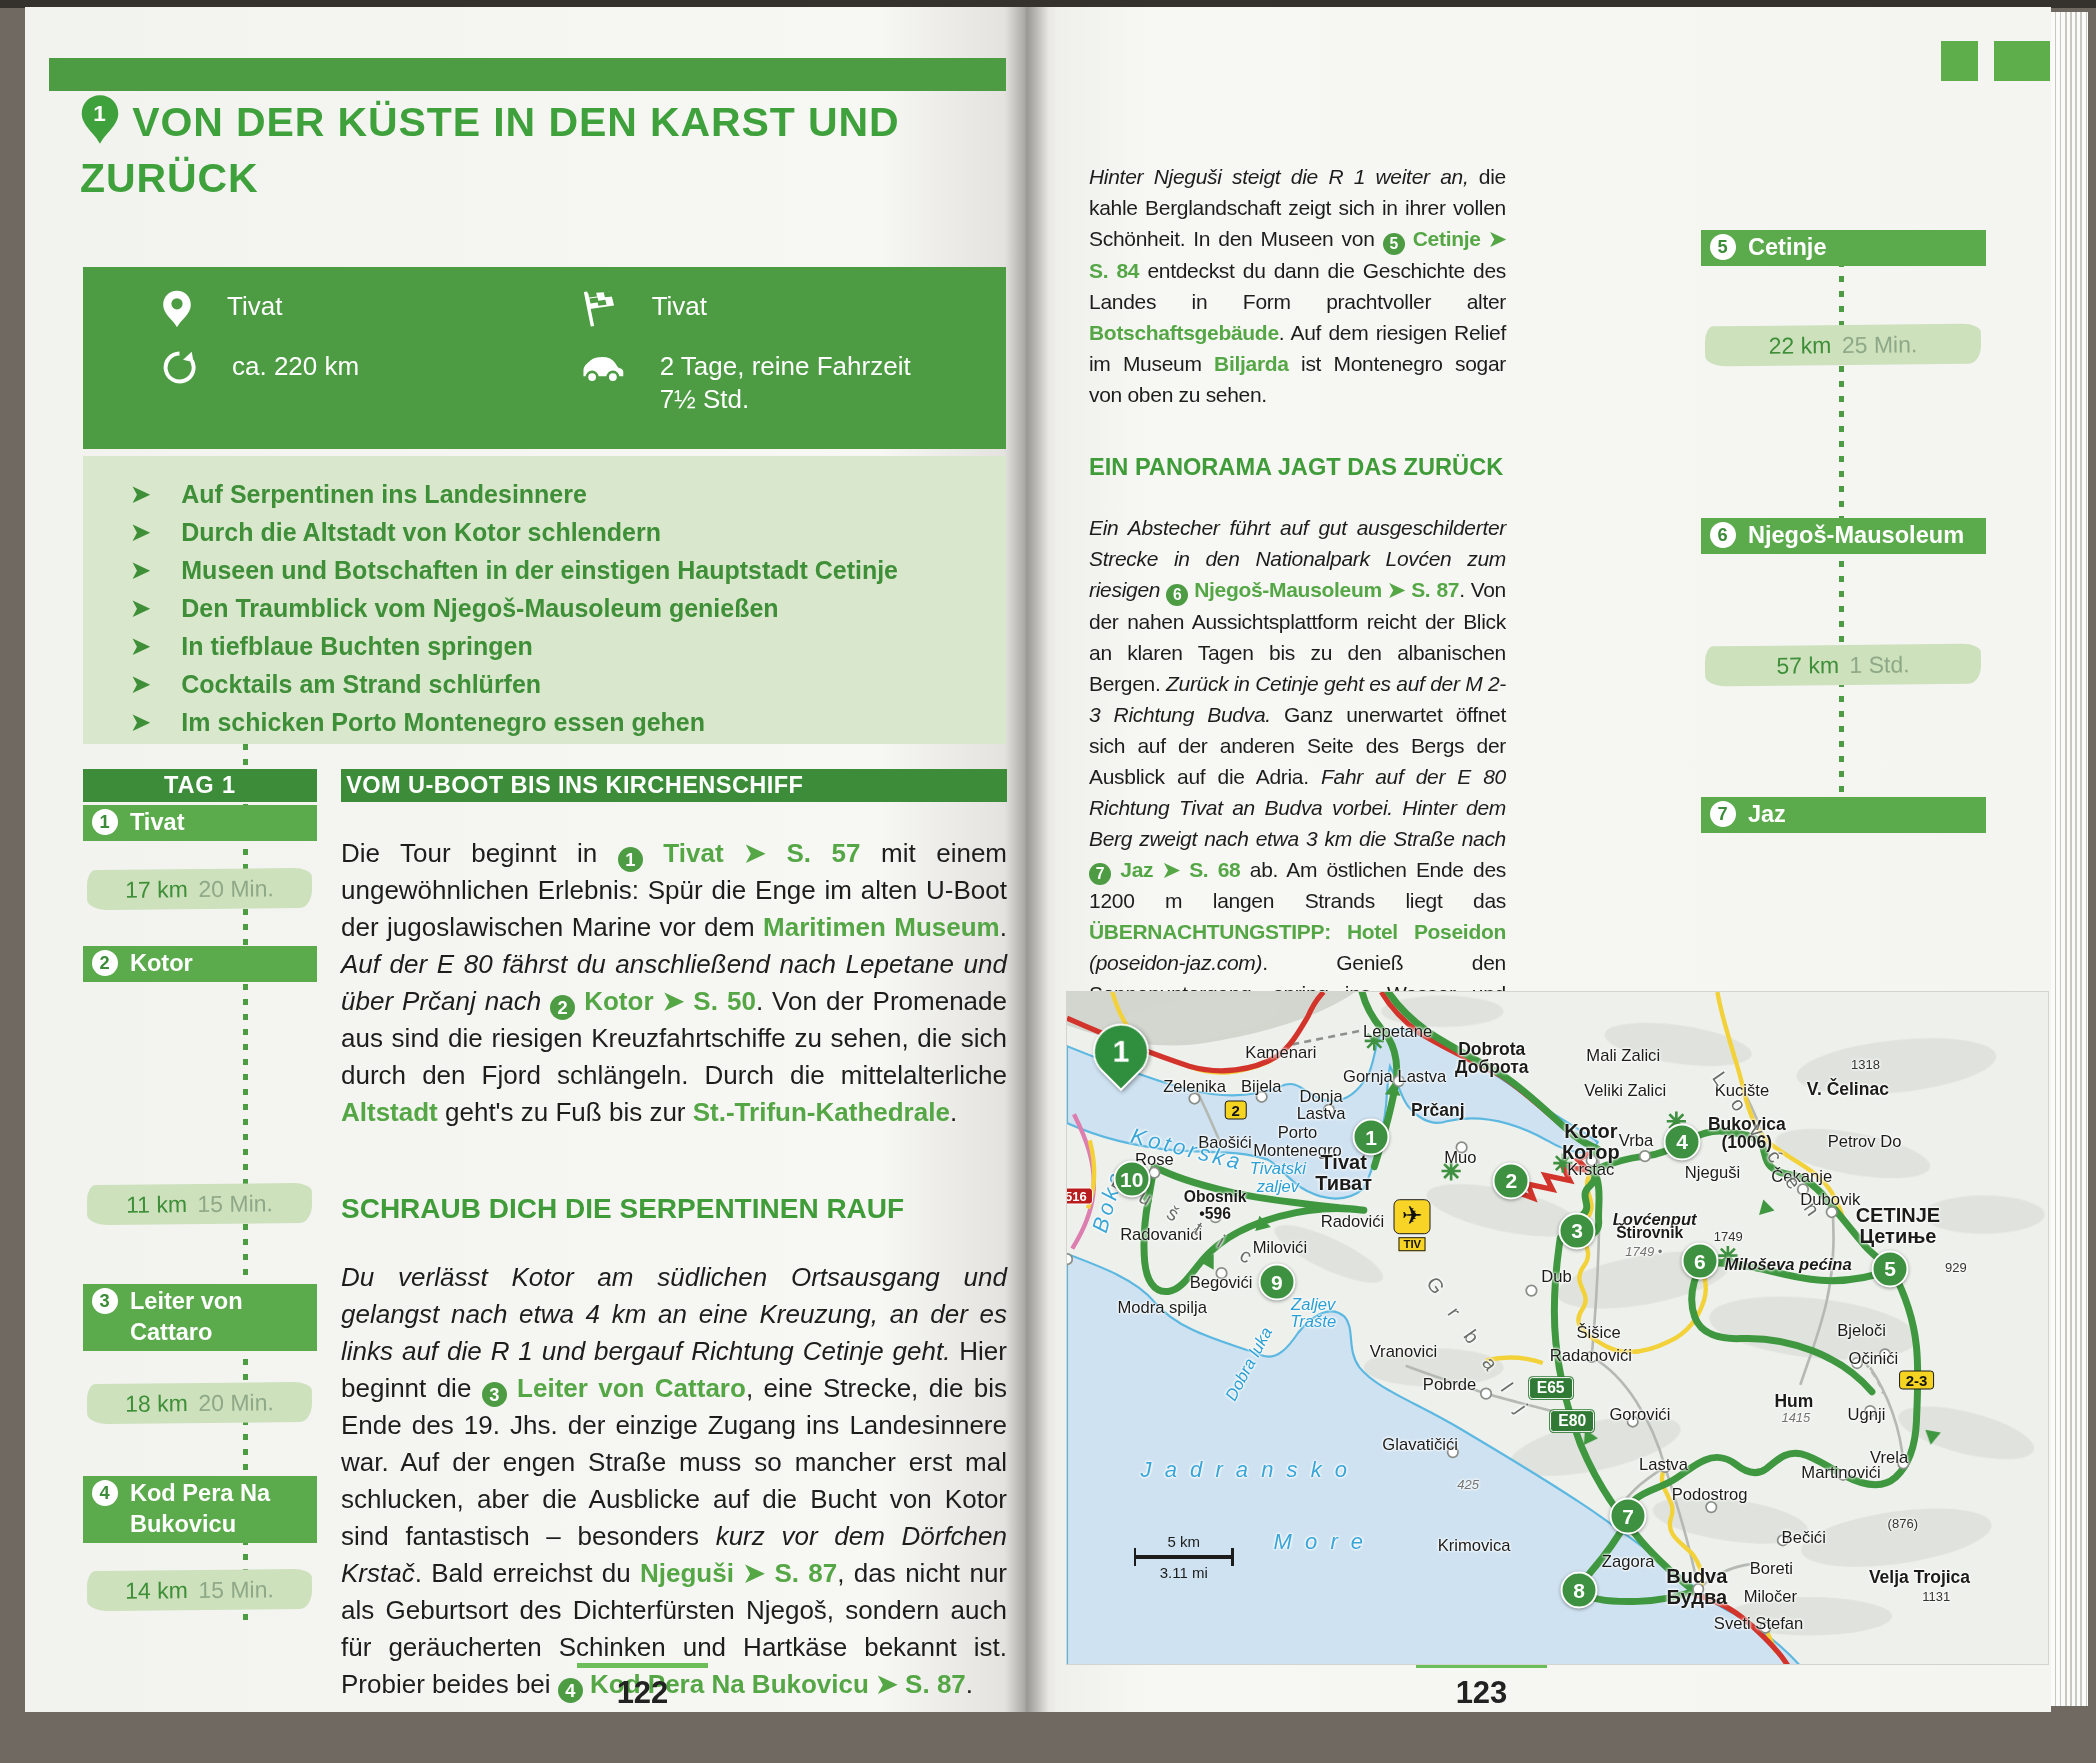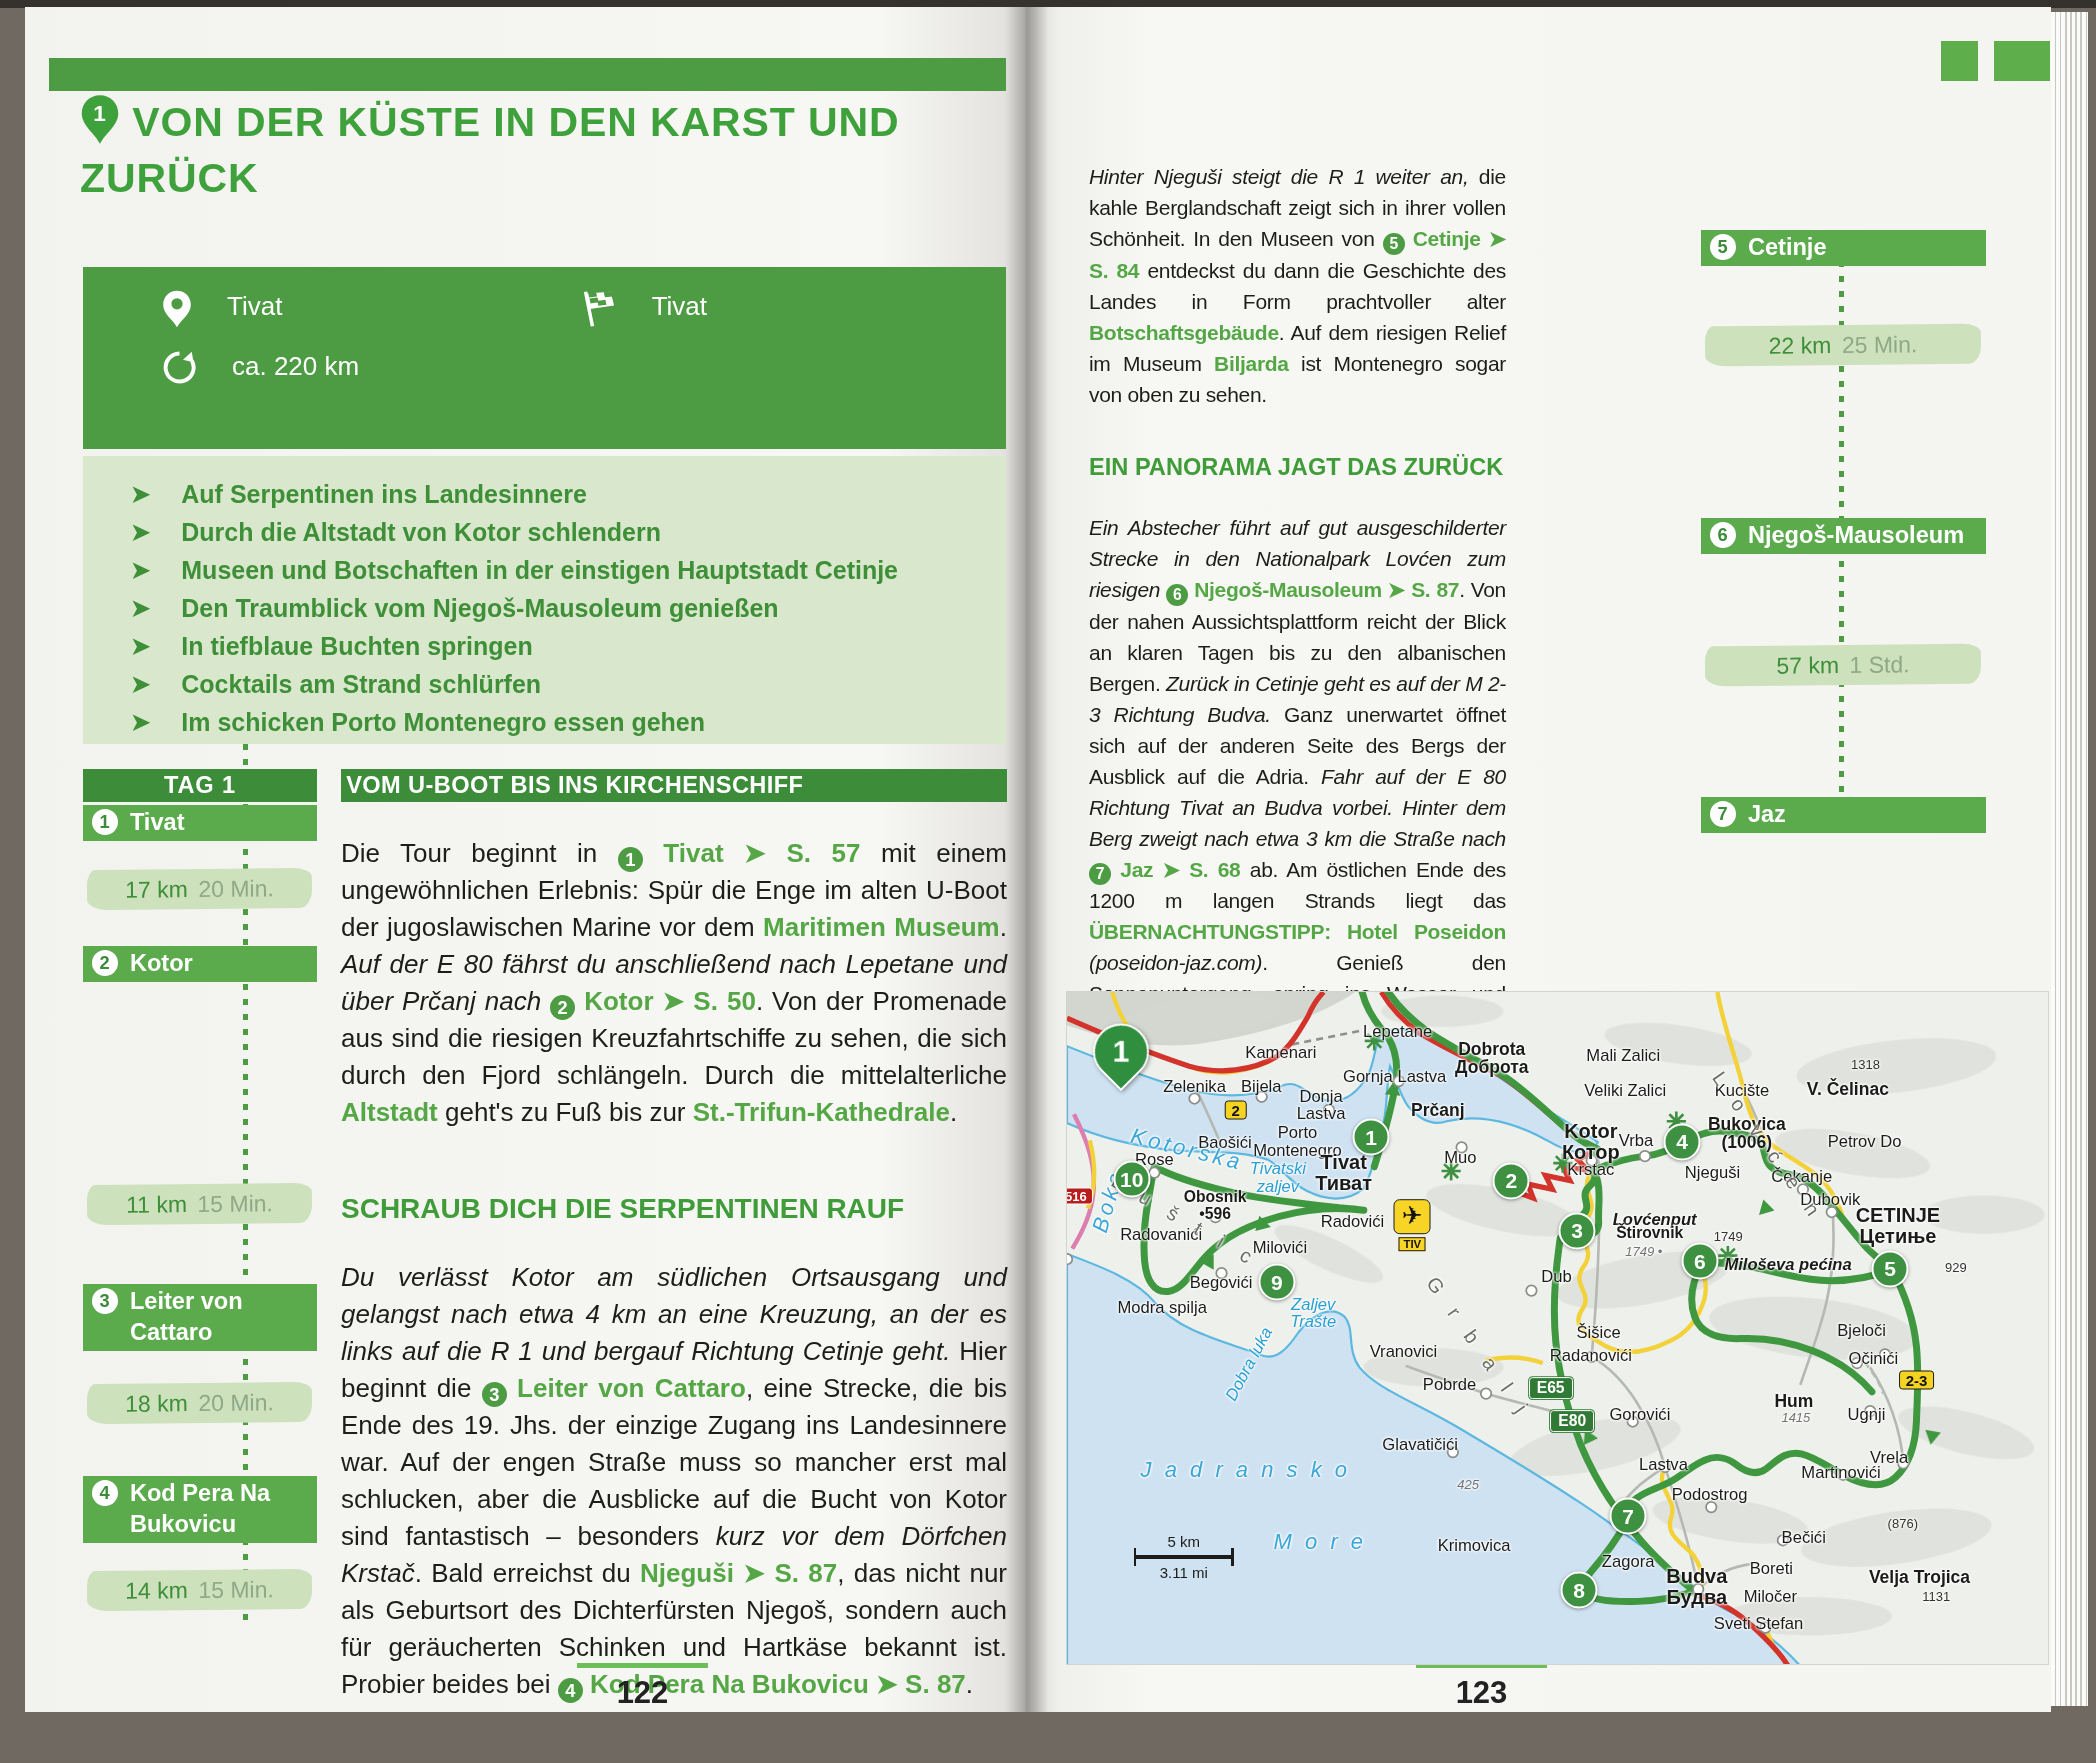--- a/index.html
+++ b/index.html
@@ -152,20 +152,28 @@
           <path d="M9 3l9-1 1.3 5.5-9.3 1.2zM19.6 12.6l9.3-1.2 1.4 5.6-9.4 1.3zM27 2.5l9-.7 1.4 5.6-9 .9zM10.5 9.7l9.4-1.1 1.4 5.5-9.5 1.4z" fill="#4d9c43"></path>
         </svg>
       <span class="ib-label">Tivat</span>
     </div>
     <div class="ib-cell">
       <svg width="35" height="35" viewBox="0 0 40 40">
           <path d="M20 4a16 16 0 1 0 14 8" fill="none" stroke="#fff" stroke-width="4.5"></path>
           <path d="M34 2l2 12-12-3z" fill="#fff"></path>
         </svg>
       <span class="ib-label">ca. 220 km</span>
+    </div>
+    <div class="ib-cell">
+      <svg width="45" height="35" viewBox="0 0 52 36">
+          <path d="M4 22c0-6 4-8 8-12 4-3 8-4 14-4s11 2 14 6l4 6c3 1 6 2 6 5v5H4z" fill="#fff"></path>
+          <circle cx="14" cy="29" r="6" fill="#fff" stroke="#4d9c43" stroke-width="3"></circle>
+          <circle cx="38" cy="29" r="6" fill="#fff" stroke="#4d9c43" stroke-width="3"></circle>
+        </svg>
+      <span class="ib-label">2 Tage, reine Fahrzeit 7½ Std.</span>
     </div>
   </div>
 
   <div class="hlbox">
       <ul id="highlights">
         <li>
           <span class="bullet">➤</span>
           <span>Auf Serpentinen ins Landesinnere</span>
         </li>
         <li>

